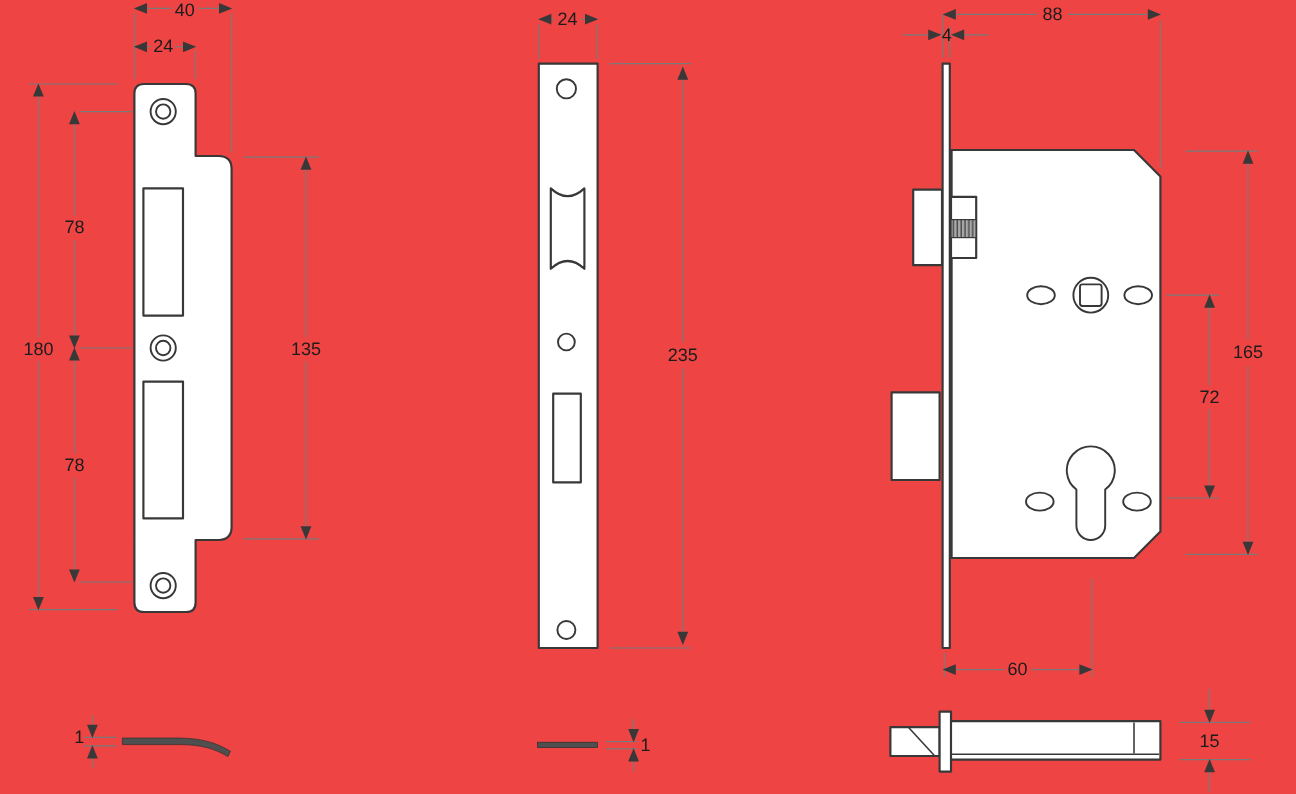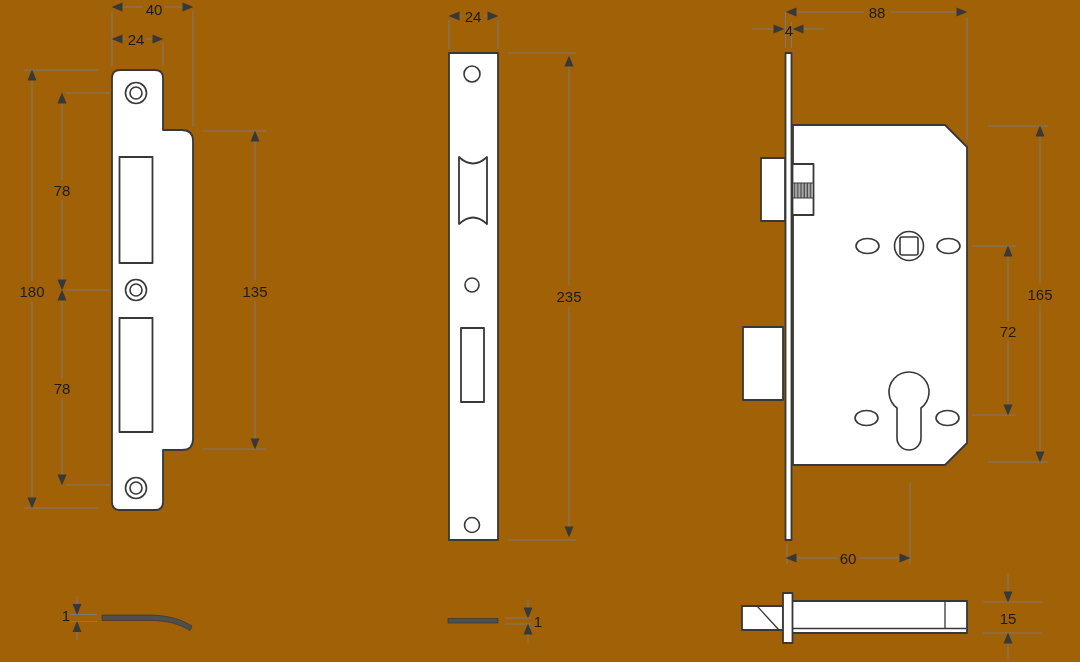--- a/index.html
+++ b/index.html
@@ -1,16 +1,16 @@
 <!DOCTYPE html>
 <html><head>
 <meta charset="utf-8">
 <style>
   html,body{margin:0;padding:0;background:#ffffff;}
-  .stage{position:relative;width:1080px;height:662px;background:#a16207;overflow:hidden;}
+  .stage{position:relative;width:1080px;height:662px;background:#ef4444;overflow:hidden;}
   svg{display:block;}
   .obj{fill:#ffffff;stroke:#383838;stroke-width:1.8;stroke-linejoin:round;stroke-linecap:round;}
   .obj2{fill:none;stroke:#383838;stroke-width:1.6;stroke-linejoin:round;stroke-linecap:round;}
   .objthin{fill:none;stroke:#383838;stroke-width:1.3;}
   .dim{stroke:#7a7a7a;stroke-width:1;fill:none;}
   .solidbar{fill:#4f4f4f;stroke:#2f2f2f;stroke-width:0.6;}
   .dimtxt{font-family:"Liberation Sans",sans-serif;font-size:15px;fill:#1c1c1c;text-anchor:middle;dominant-baseline:central;}
 </style>
 </head>
 <body>

